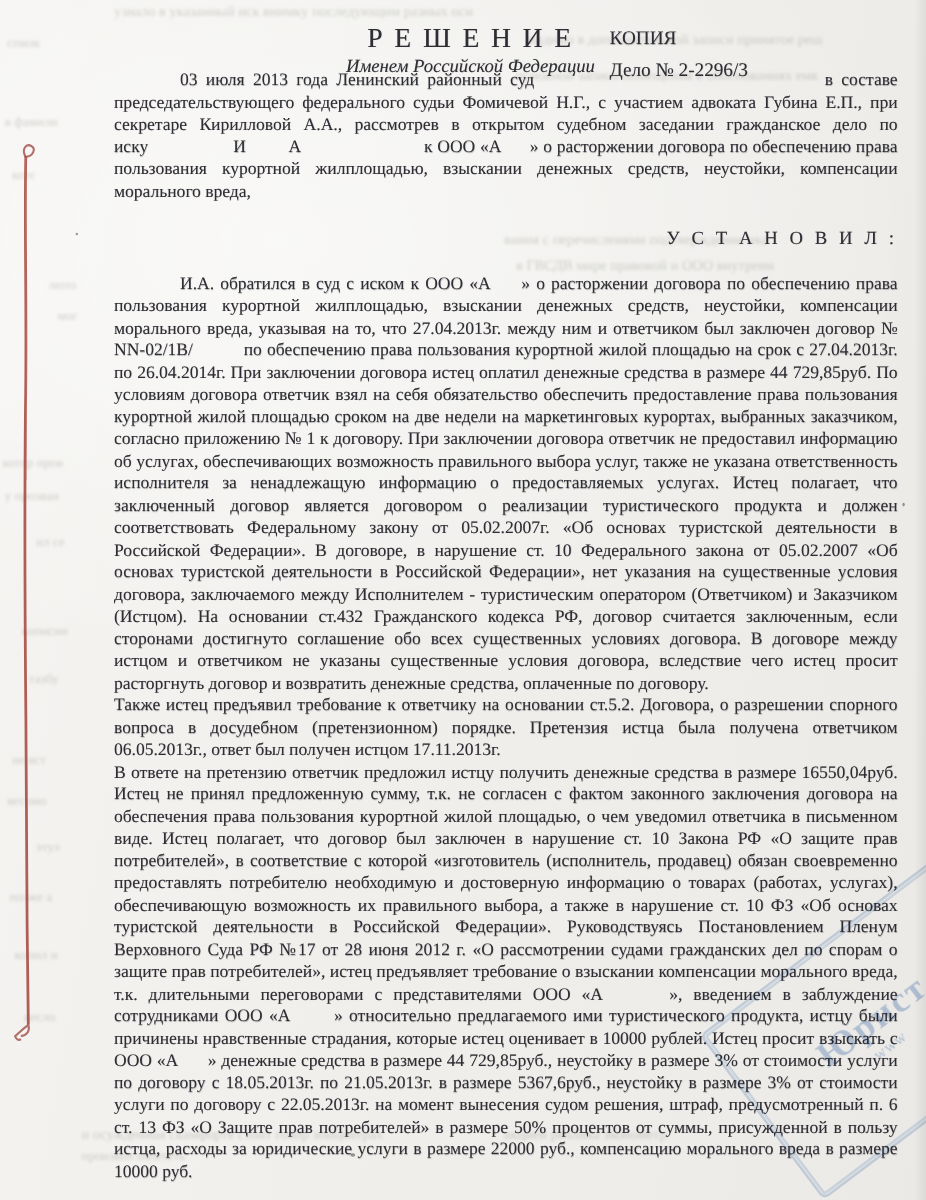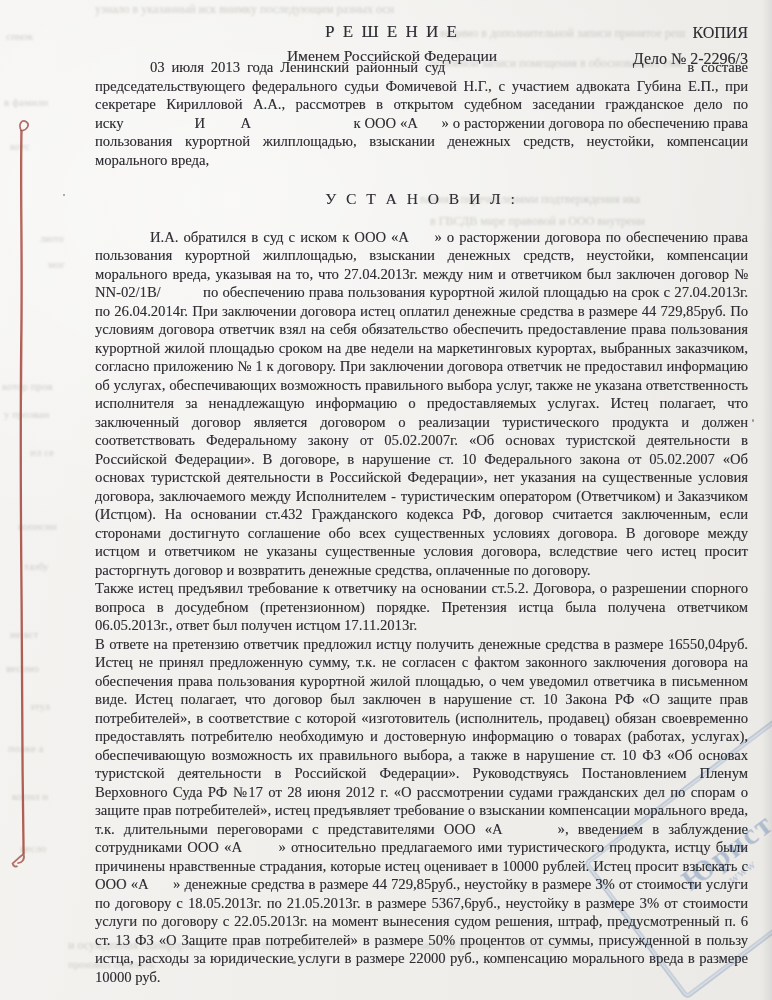--- a/index.html
+++ b/index.html
@@ -19,35 +19,35 @@
     background: linear-gradient(to right, rgba(0,0,0,0), rgba(80,80,80,0.10));
     pointer-events:none;
   }
   .doc-text {
     text-shadow: 0.3px 0.3px 0.6px rgba(46,45,51,0.35);
   }
   .header-left {
     position: absolute; left: 95px; top: 20px; width: 594px;
     text-align: center; line-height: 24px;
   }
-  .title1 { font-size: 17px; letter-spacing: 2px; }
-  .title2 { font-size: 15.5px; }
+  .title1 { font-size: 23px; letter-spacing: 2px; }
+  .title2 { font-size: 15.5px; font-style: italic; }
   .header-right {
     position: absolute; left: 508px; top: 20px; width: 240px;
-    text-align: right; line-height: 26px; font-size: 16px;
+    text-align: left; line-height: 26px; font-size: 16px;
   }
   .body-block {
     position: absolute; left: 95px; top: 58px; width: 653px;
     text-align: justify;
     font-size: 14.6px; line-height: 18.5px;
   }
   .body-block p { margin: 0; }
   p.indent { text-indent: 55px; }
   .ustanovil {
-    text-align: center; letter-spacing: 3px; font-size: 15.5px;
+    text-align: right; letter-spacing: 3px; font-size: 15.5px;
     margin: 21px 0 19px 0 !important;
   }
   
   .thread-svg { position: absolute; left: 0; top: 0; pointer-events: none; }
   
   .bleed-layer { position: absolute; inset: 0; pointer-events: none; }
   .bleed {
     position: absolute;
     color: #8e8e84;
     opacity: 0.38;

